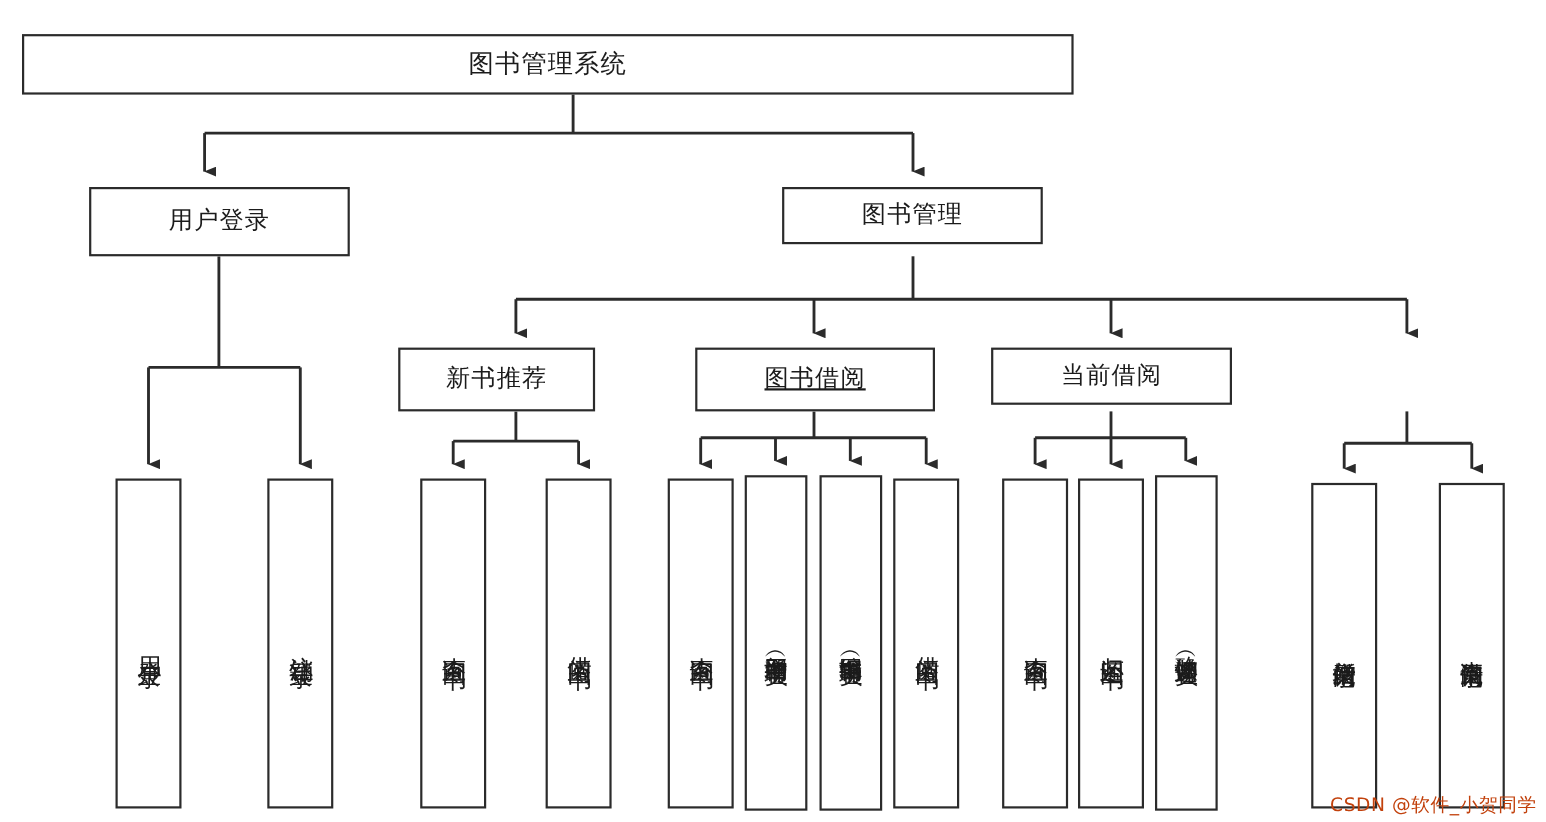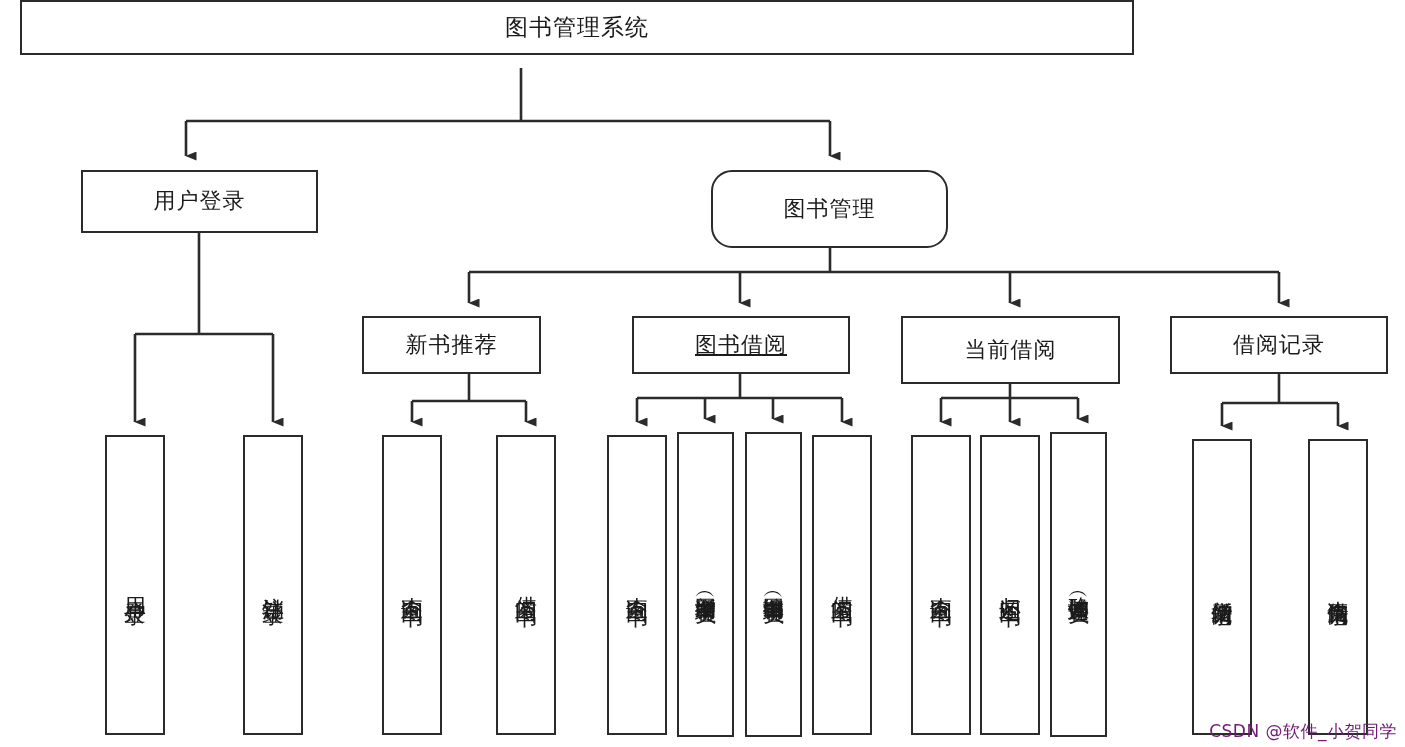--- a/index.html
+++ b/index.html
@@ -54,21 +54,21 @@
   }
   .node-box.vert.tight {
     letter-spacing: 1px;
     font-size: 21px;
   }
   .watermark {
     position: absolute;
     right: 8px;
     bottom: 4px;
     font-size: 17px;
-    color: #701a75;
+    color: #c2410c;
     letter-spacing: 0.5px;
     white-space: nowrap;
     pointer-events: none;
   }
 </style>
 </head>
 <body>
 
 <div id="diagram-root">
 
@@ -115,42 +115,39 @@
       <path d="M1010,398 L1010,422" marker-end="url(#arrowhead)"></path>
       <path d="M1078,398 L1078,419" marker-end="url(#arrowhead)"></path>
 
       <path d="M1279,374 L1279,403"></path>
       <path d="M1222,403 L1338,403"></path>
       <path d="M1222,403 L1222,426" marker-end="url(#arrowhead)"></path>
       <path d="M1338,403 L1338,426" marker-end="url(#arrowhead)"></path>
     </g>
   </svg>
 
-  <div class="node-box horiz root" style="left:20px; top:0; width:1114px; height:55px;">
+  <div class="node-box horiz root" style="left:20px; top:31px; width:956px; height:55px;">
     <span>图书管理系统</span>
   </div>
 
   <div class="node-box horiz" style="left:81px; top:170px; width:237px; height:63px;">
     <span>用户登录</span>
   </div>
-  <div class="node-box horiz" style="left:711px; top:170px; width:237px; height:78px;border-radius:21px;">
+  <div class="node-box horiz" style="left:711px; top:170px; width:237px; height:52px;">
     <span>图书管理</span>
   </div>
 
   <div class="node-box horiz" style="left:362px; top:316px; width:179px; height:58px;">
     <span>新书推荐</span>
   </div>
   <div class="node-box horiz" style="left:632px; top:316px; width:218px; height:58px;text-decoration:underline;">
     <span>图书借阅</span>
   </div>
-  <div class="node-box horiz" style="left:901px; top:316px; width:219px; height:68px;">
+  <div class="node-box horiz" style="left:901px; top:316px; width:219px; height:52px;">
     <span>当前借阅</span>
-  </div>
-  <div class="node-box horiz" style="left:1170px; top:316px; width:218px; height:58px;">
-    <span>借阅记录</span>
   </div>
 
   <div class="node-box vert" style="left:105px; top:435px; width:60px; height:300px;">
     <span>用户登录</span>
   </div>
   <div class="node-box vert" style="left:243px; top:435px; width:60px; height:300px;">
     <span>注销登录</span>
   </div>
 
   <div class="node-box vert" style="left:382px; top:435px; width:60px; height:300px;">

